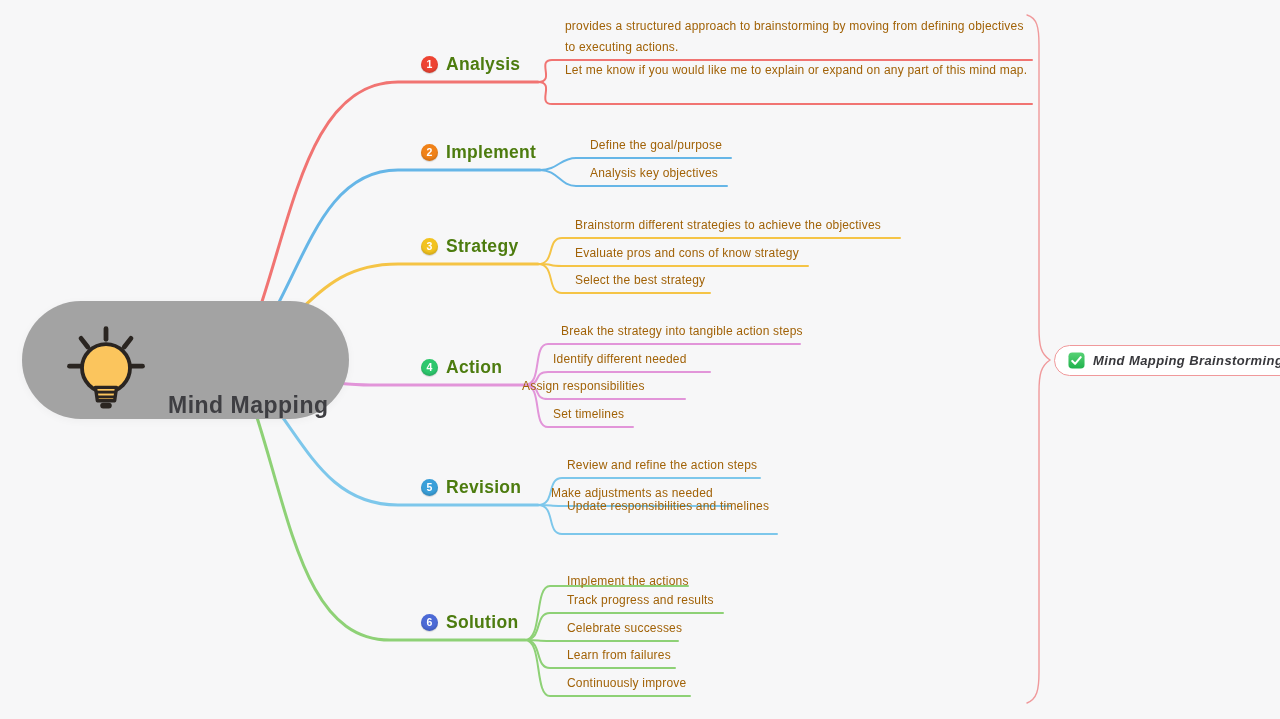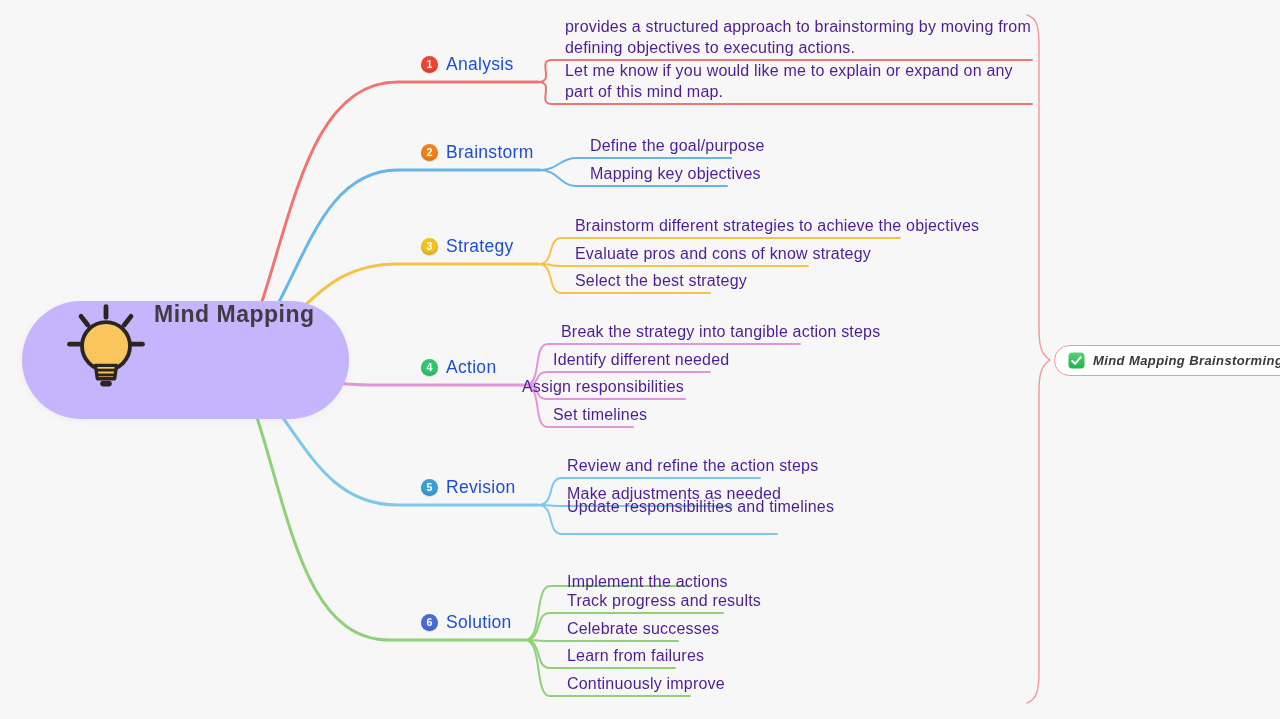--- a/index.html
+++ b/index.html
@@ -7,47 +7,47 @@
   body { font-family:"Liberation Sans", sans-serif; }
   #canvas {
     position:relative; width:1280px; height:719px; overflow:hidden;
     background:#f7f7f8;
   }
   #links-layer { position:absolute; left:0; top:0; width:1280px; height:719px; }
 
   
   .central-node {
     position:absolute; left:22px; top:301px; width:327px; height:118px;
-    background:#c4b5fd; border-radius:60px;
-    display:flex; align-items:flex-start; padding-left:36px;
+    background:#a3a3a3; border-radius:60px;
+    display:flex; align-items:flex-end; gap:14px; padding-left:36px;
     box-shadow:0 2px 8px rgba(0,0,0,0.04);
   }
   .central-title {
     font-size:23px; font-weight:bold; color:#3e3e42; letter-spacing:0.5px;
   }
 
   
   .topic-node {
     position:absolute; height:26px; display:flex; align-items:center; gap:8px;
     cursor:pointer;
   }
   .topic-badge {
     width:17px; height:17px; border-radius:50%; flex:0 0 auto;
     color:#ffffff; font-size:10.5px; font-weight:bold;
     display:flex; align-items:center; justify-content:center;
     box-shadow:inset 0 -2px 2px rgba(0,0,0,0.12), 0 1px 1px rgba(0,0,0,0.15);
   }
   .topic-label {
-    font-size:17.5px; font-weight:normal; color:#1d4ed8; letter-spacing:0.3px;
+    font-size:17.5px; font-weight:bold; color:#4d7c0f; letter-spacing:0.3px;
     white-space:nowrap;
   }
 
   
   .sub-item {
-    position:absolute; font-size:16px; line-height:21px; color:#4c1d95;
+    position:absolute; font-size:12px; line-height:21px; color:#a16207;
     letter-spacing:0.2px; cursor:pointer;
   }
 
   
   .summary-pill {
     position:absolute; left:1054px; top:345px; height:31px;
     display:flex; align-items:center; gap:8px; padding:0 13px;
     background:#ffffff; border:1px solid #f0999b; border-radius:16px;
     cursor:pointer;
   }
@@ -113,45 +113,45 @@
 
   <div id="nodes">
       <div class="topic-node" style="left: 421px; top: 51px;">
         <span class="topic-badge" style="background: rgb(238, 68, 51);">1</span>
         <span class="topic-label">Analysis</span>
       </div>
       <div class="sub-item" style="left: 565px; top: 16px; width: 470px;"><span>provides a structured approach to brainstorming by moving from defining objectives to executing actions.</span></div>
       <div class="sub-item" style="left: 565px; top: 60px; width: 470px;"><span>Let me know if you would like me to explain or expand on any part of this mind map.</span></div>
       <div class="topic-node" style="left: 421px; top: 139px;">
         <span class="topic-badge" style="background: rgb(240, 130, 25);">2</span>
-        <span class="topic-label">Brainstorm</span>
+        <span class="topic-label">Implement</span>
       </div>
       <div class="sub-item" style="left: 590px; top: 135px;"><span>Define the goal/purpose</span></div>
-      <div class="sub-item" style="left: 590px; top: 163px;"><span>Mapping key objectives</span></div>
+      <div class="sub-item" style="left: 590px; top: 163px;"><span>Analysis key objectives</span></div>
       <div class="topic-node" style="left: 421px; top: 233px;">
         <span class="topic-badge" style="background: rgb(242, 195, 31);">3</span>
         <span class="topic-label">Strategy</span>
       </div>
       <div class="sub-item" style="left: 575px; top: 215px;"><span>Brainstorm different strategies to achieve the objectives</span></div>
       <div class="sub-item" style="left: 575px; top: 243px;"><span>Evaluate pros and cons of know strategy</span></div>
       <div class="sub-item" style="left: 575px; top: 270px;"><span>Select the best strategy</span></div>
       <div class="topic-node" style="left: 421px; top: 354px;">
         <span class="topic-badge" style="background: rgb(45, 199, 109);">4</span>
         <span class="topic-label">Action</span>
       </div>
       <div class="sub-item" style="left: 561px; top: 321px;"><span>Break the strategy into tangible action steps</span></div>
       <div class="sub-item" style="left: 553px; top: 349px;"><span>Identify different needed</span></div>
       <div class="sub-item" style="left: 522px; top: 376px;"><span>Assign responsibilities</span></div>
       <div class="sub-item" style="left: 553px; top: 404px;"><span>Set timelines</span></div>
       <div class="topic-node" style="left: 421px; top: 474px;">
         <span class="topic-badge" style="background: rgb(58, 159, 217);">5</span>
         <span class="topic-label">Revision</span>
       </div>
       <div class="sub-item" style="left: 567px; top: 455px;"><span>Review and refine the action steps</span></div>
-      <div class="sub-item" style="left: 567px; top: 483px; text-align: right;"><span>Make adjustments as needed</span></div>
+      <div class="sub-item" style="left: 551px; top: 483px; text-align: right;"><span>Make adjustments as needed</span></div>
       <div class="sub-item" style="left: 567px; top: 496px;"><span>Update responsibilities and timelines</span></div>
       <div class="topic-node" style="left: 421px; top: 609px;">
         <span class="topic-badge" style="background: rgb(76, 106, 214);">6</span>
         <span class="topic-label">Solution</span>
       </div>
       <div class="sub-item" style="left: 567px; top: 563px; margin-top: 8px;"><span>Implement the actions</span></div>
       <div class="sub-item" style="left: 567px; top: 590px;"><span>Track progress and results</span></div>
       <div class="sub-item" style="left: 567px; top: 618px;"><span>Celebrate successes</span></div>
       <div class="sub-item" style="left: 567px; top: 645px; text-align: right;"><span>Learn from failures</span></div>
       <div class="sub-item" style="left: 567px; top: 673px;"><span>Continuously improve</span></div>

